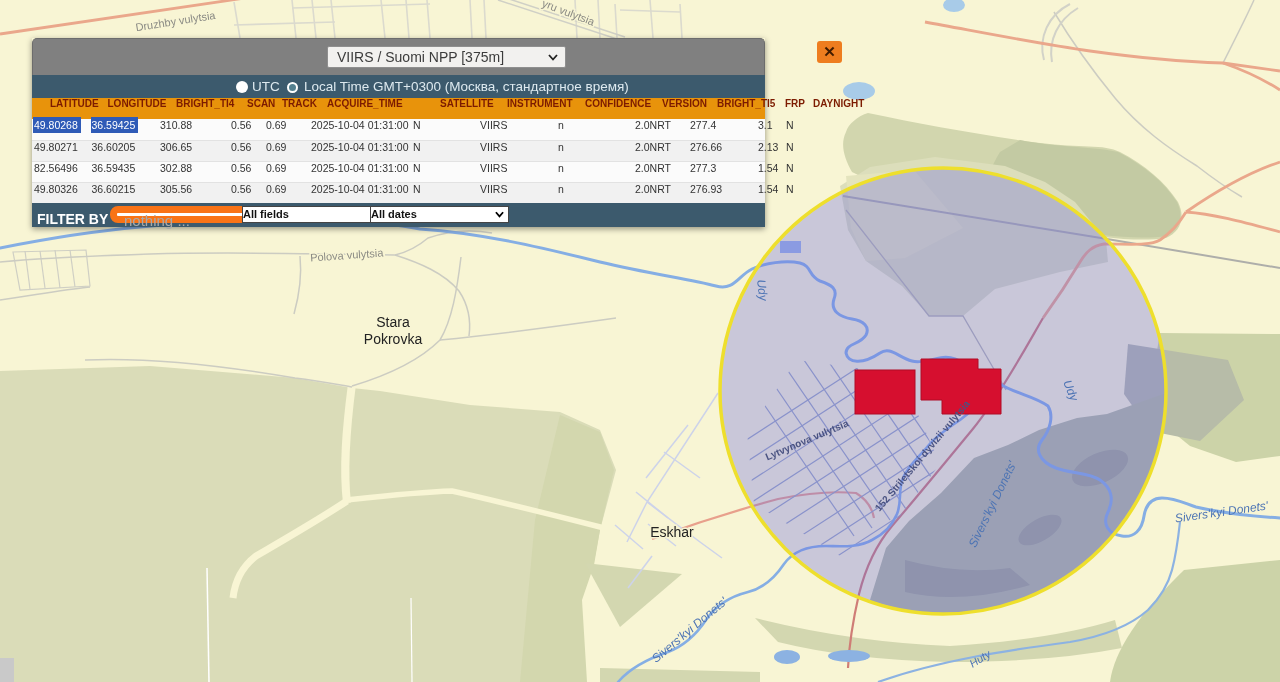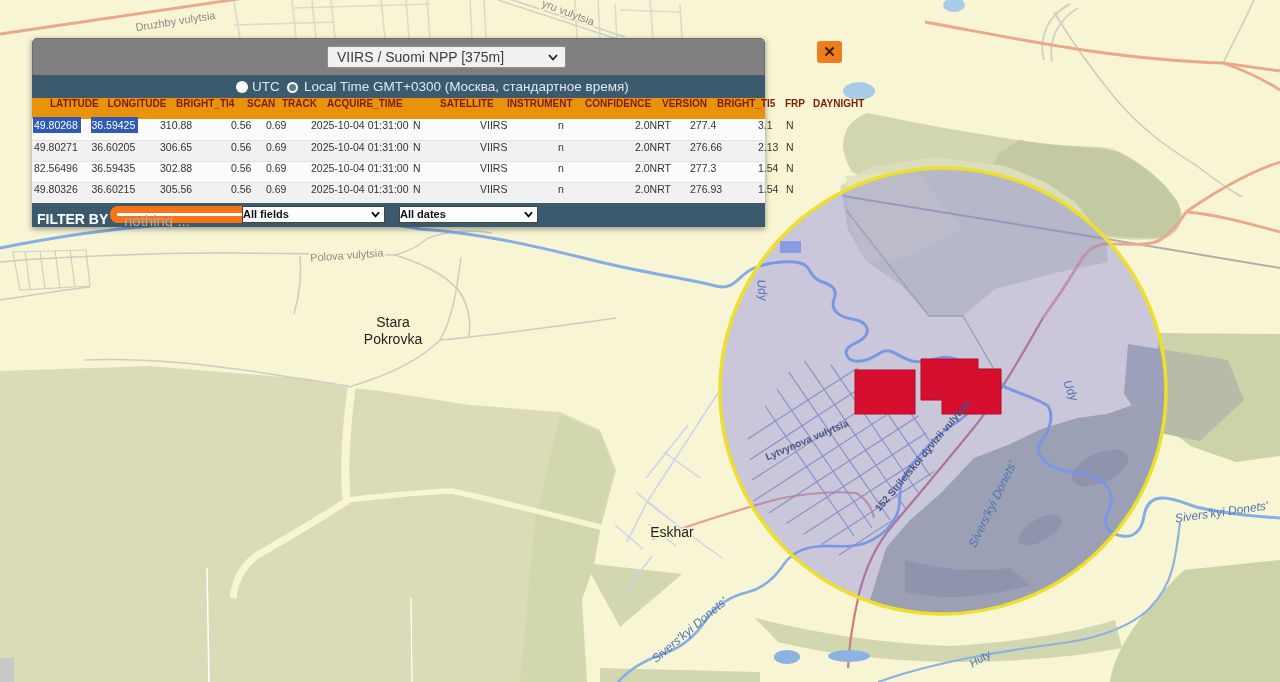--- a/index.html
+++ b/index.html
@@ -312,19 +312,19 @@
     <div class="cell c13">N</div>
   </div>
   <div class="pfilter">
     <div class="flab">FILTER BY</div>
     <div class="finput">nothing ...</div>
     <div class="fsel" style="left:210px;width:143px;">All fields
       <svg width="9" height="7" viewBox="0 0 10 7">
           <polyline points="1,1 5,5.5 9,1" fill="none" stroke="#000" stroke-width="2"></polyline>
         </svg>
     </div>
-    <div class="fsel" style="left:367px;width:139px;">All dates
+    <div class="fsel" style="left:338px;width:139px;">All dates
       <svg width="9" height="7" viewBox="0 0 10 7">
           <polyline points="1,1 5,5.5 9,1" fill="none" stroke="#000" stroke-width="2"></polyline>
         </svg>
     </div>
   </div>
 </div>
 
 </body></html>

